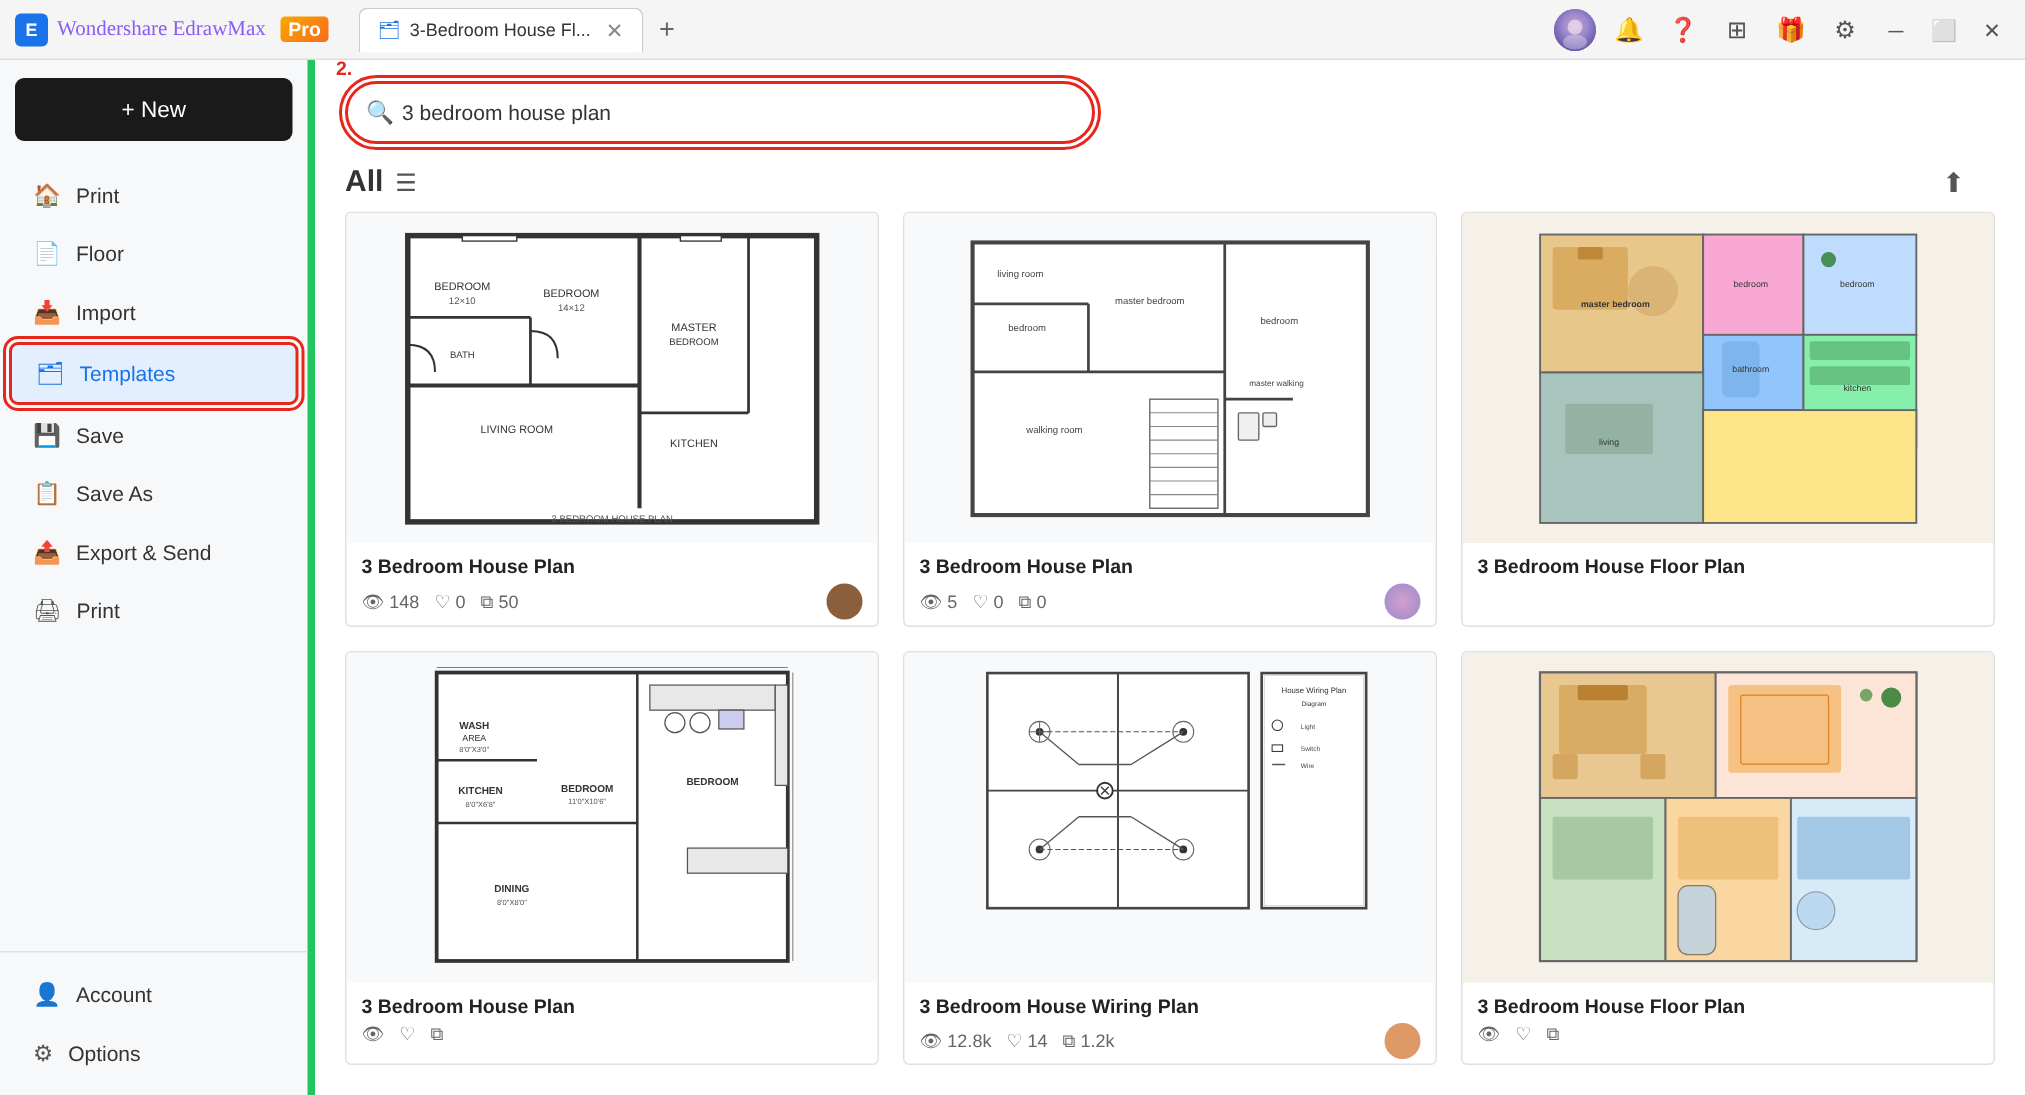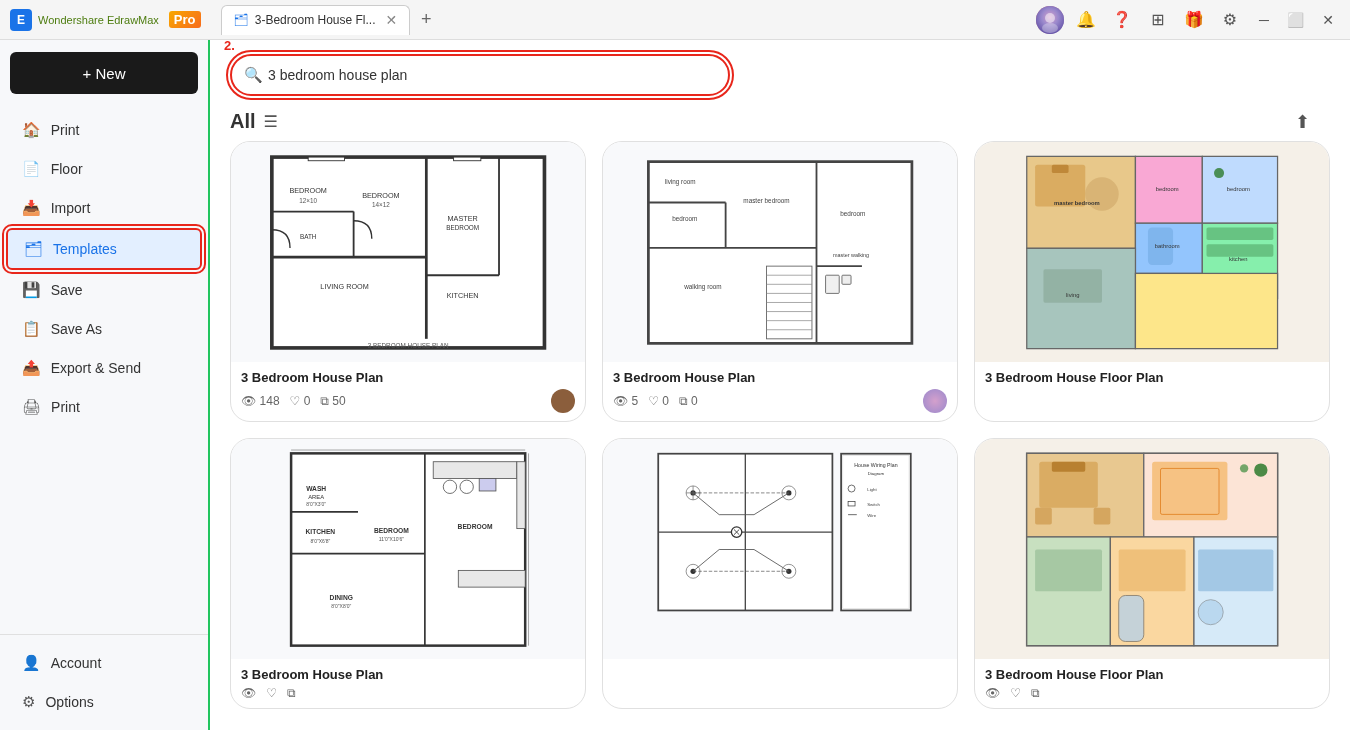--- a/index.html
+++ b/index.html
@@ -22,22 +22,23 @@
       margin-right: 10px;
     }
     .titlebar-logo-icon {
       width: 22px; height: 22px;
       background: #1a73e8;
       border-radius: 4px;
       display: flex; align-items: center; justify-content: center;
       color: white; font-size: 12px; font-weight: bold;
     }
     .titlebar-app-name {
-      font-size: 11px;
-      color: #4d7c0f;
+      font-size: 14px;
+      color: #8b5cf6;
+      font-family: Liberation Serif, serif;
     }
     .pro-badge {
       background: linear-gradient(135deg, #f8a800, #f76b1c);
       color: white;
       font-size: 13px;
       font-weight: bold;
       padding: 1px 5px;
       border-radius: 3px;
       margin-left: 4px;
     }
@@ -93,21 +94,21 @@
     .app-body {
       display: flex;
       flex: 1;
       overflow: hidden;
     }
 
     
     .sidebar {
       width: 210px;
       background: #f7f8fa;
-      border-right: 2px solid #22c55e;
+      border-right: 5px solid #22c55e;
       display: flex;
       flex-direction: column;
       flex-shrink: 0;
     }
     .new-btn {
       margin: 12px 10px;
       background: #1a1a1a;
       color: white;
       border: none;
       border-radius: 6px;
@@ -228,21 +229,21 @@
       overflow-y: auto;
       padding: 0 20px 20px;
       display: grid;
       grid-template-columns: repeat(3, 1fr);
       gap: 16px;
       align-content: start;
     }
 
     .template-card {
       border: 1px solid #e0e0e0;
-      border-radius: 20px;
+      border-radius: 4px;
       overflow: hidden;
       background: white;
       cursor: pointer;
     }
 
     .template-thumbnail {
       width: 100%;
       height: 220px;
       background: #f8f9fb;
       display: flex;
@@ -608,20 +609,29 @@
             <text x="260" y="53" font-size="5" fill="#444">Light</text>
             <rect x="238" y="65" width="8" height="5" stroke="#333" stroke-width="0.8" fill="none"></rect>
             <text x="260" y="70" font-size="5" fill="#444">Switch</text>
             <line x1="238" y1="80" x2="248" y2="80" stroke="#555" stroke-width="1"></line>
             <text x="260" y="83" font-size="5" fill="#444">Wire</text>
 
             <line x1="60" y1="145" x2="170" y2="145" stroke="#555" stroke-width="0.8" stroke-dasharray="4,2"></line>
             <line x1="60" y1="55" x2="170" y2="55" stroke="#555" stroke-width="0.8" stroke-dasharray="4,2"></line>
           </svg>
         </div>
+        <div class="template-info">
+          <div class="template-title">3 Bedroom House Wiring Plan</div>
+          <div class="template-meta">
+            <span class="meta-item">👁 12.8k</span>
+            <span class="meta-item">♡ 14</span>
+            <span class="meta-item">⧉ 1.2k</span>
+            <span style="background:#DD9966;width:24px;height:24px;border-radius:50%;display:inline-block;margin-left:auto;"></span>
+          </div>
+        </div>
       </div>
 
       <div class="template-card">
         <div class="template-thumbnail" style="background:#f5f0e8;">
           <svg class="floorplan-svg" viewBox="0 0 320 250" fill="none" xmlns="http://www.w3.org/2000/svg">
 
             <rect x="10" y="10" width="300" height="230" stroke="#666" stroke-width="2" fill="#f9f3e8"></rect>
 
             <rect x="10" y="10" width="140" height="100" fill="#e8c890" stroke="#666" stroke-width="1.5"></rect>
             <rect x="150" y="10" width="160" height="100" fill="#fce4d6" stroke="#666" stroke-width="1.5"></rect>

